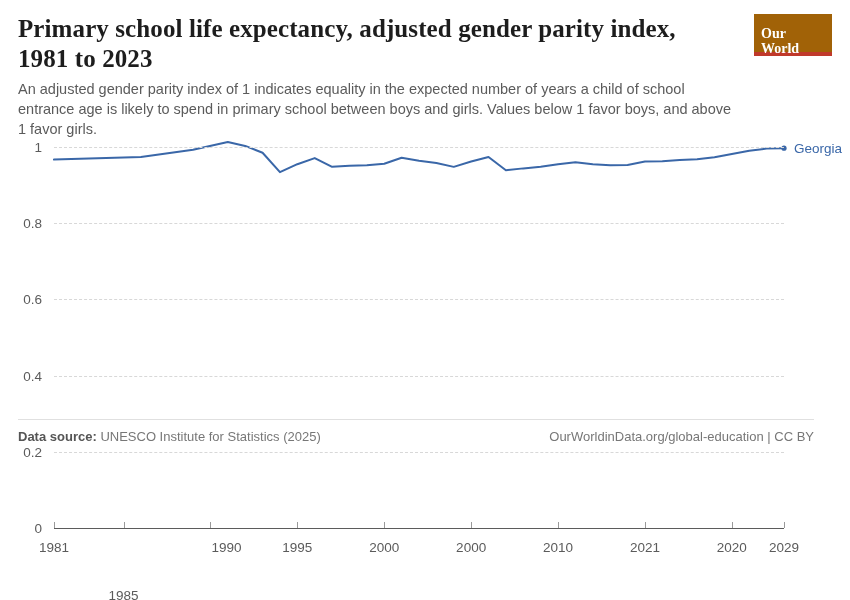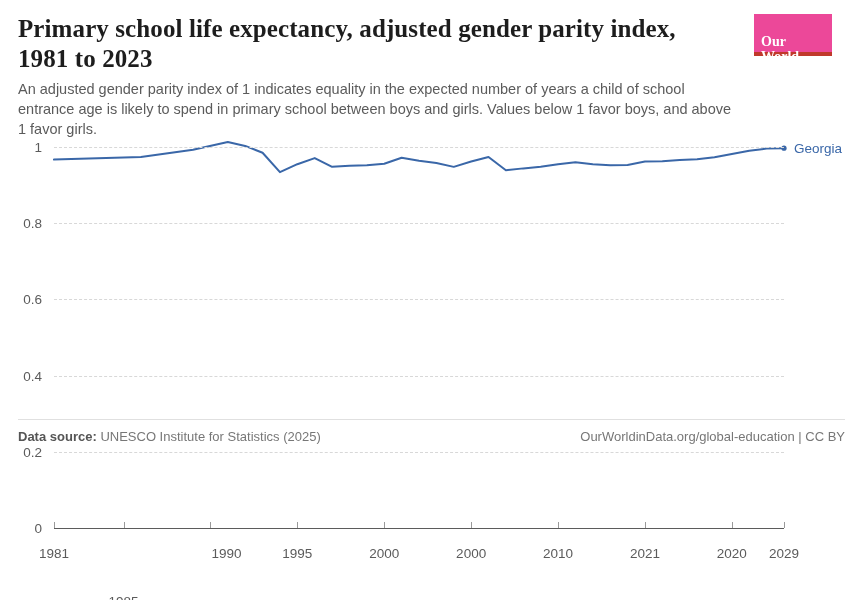--- a/index.html
+++ b/index.html
@@ -41,27 +41,27 @@
     color: #5b5b5b;
     margin: 0;
     max-width: 790px;
   }
   .owid-logo {
     position: absolute;
     top: 0px;
     right: 0px;
     width: 78px;
     height: 42px;
-    background: #ec4899;
+    background: #a16207;
     color: #ffffff;
     font-family: "Liberation Serif", serif;
     font-weight: 700;
     font-size: 14px;
     line-height: 1.08;
-    padding: 20px 6px 0 7px;
+    padding: 12px 6px 0 7px;
     box-sizing: border-box;
     border-bottom: 4px solid #c0392b;
   }
   .owid-logo .l2 { display: block; }
 
   .plot-wrap {
     position: absolute;
     left: 18px;
     top: 118px;
     width: 814px;
@@ -96,21 +96,21 @@
   }
   .xaxis {
     position: absolute;
     left: 36px;
     top: 410px;
     width: 730px;
     height: 24px;
   }
   .xtick {
     position: absolute;
-    top: 18px;
+    top: 12px;
     font-size: 13.5px;
     color: #5b5b5b;
     transform: translateX(-50%);
     white-space: nowrap;
     text-align: center;
   }
   .xtick-mark {
     position: absolute;
     top: -6px;
     width: 0;
@@ -126,21 +126,21 @@
   .series-label {
     position: absolute;
     font-size: 13.5px;
     color: #3a67a8;
     white-space: nowrap;
     transform: translateY(-50%);
   }
   .footer {
     position: absolute;
     left: 18px;
-    right: 5px;
+    right: 36px;
     bottom: 14px;
     border-top: 1px solid #e0e0e0;
     padding-top: 9px;
     display: flex;
     justify-content: space-between;
     align-items: baseline;
     font-size: 13px;
     color: #777777;
   }
   .footer .src-label {

